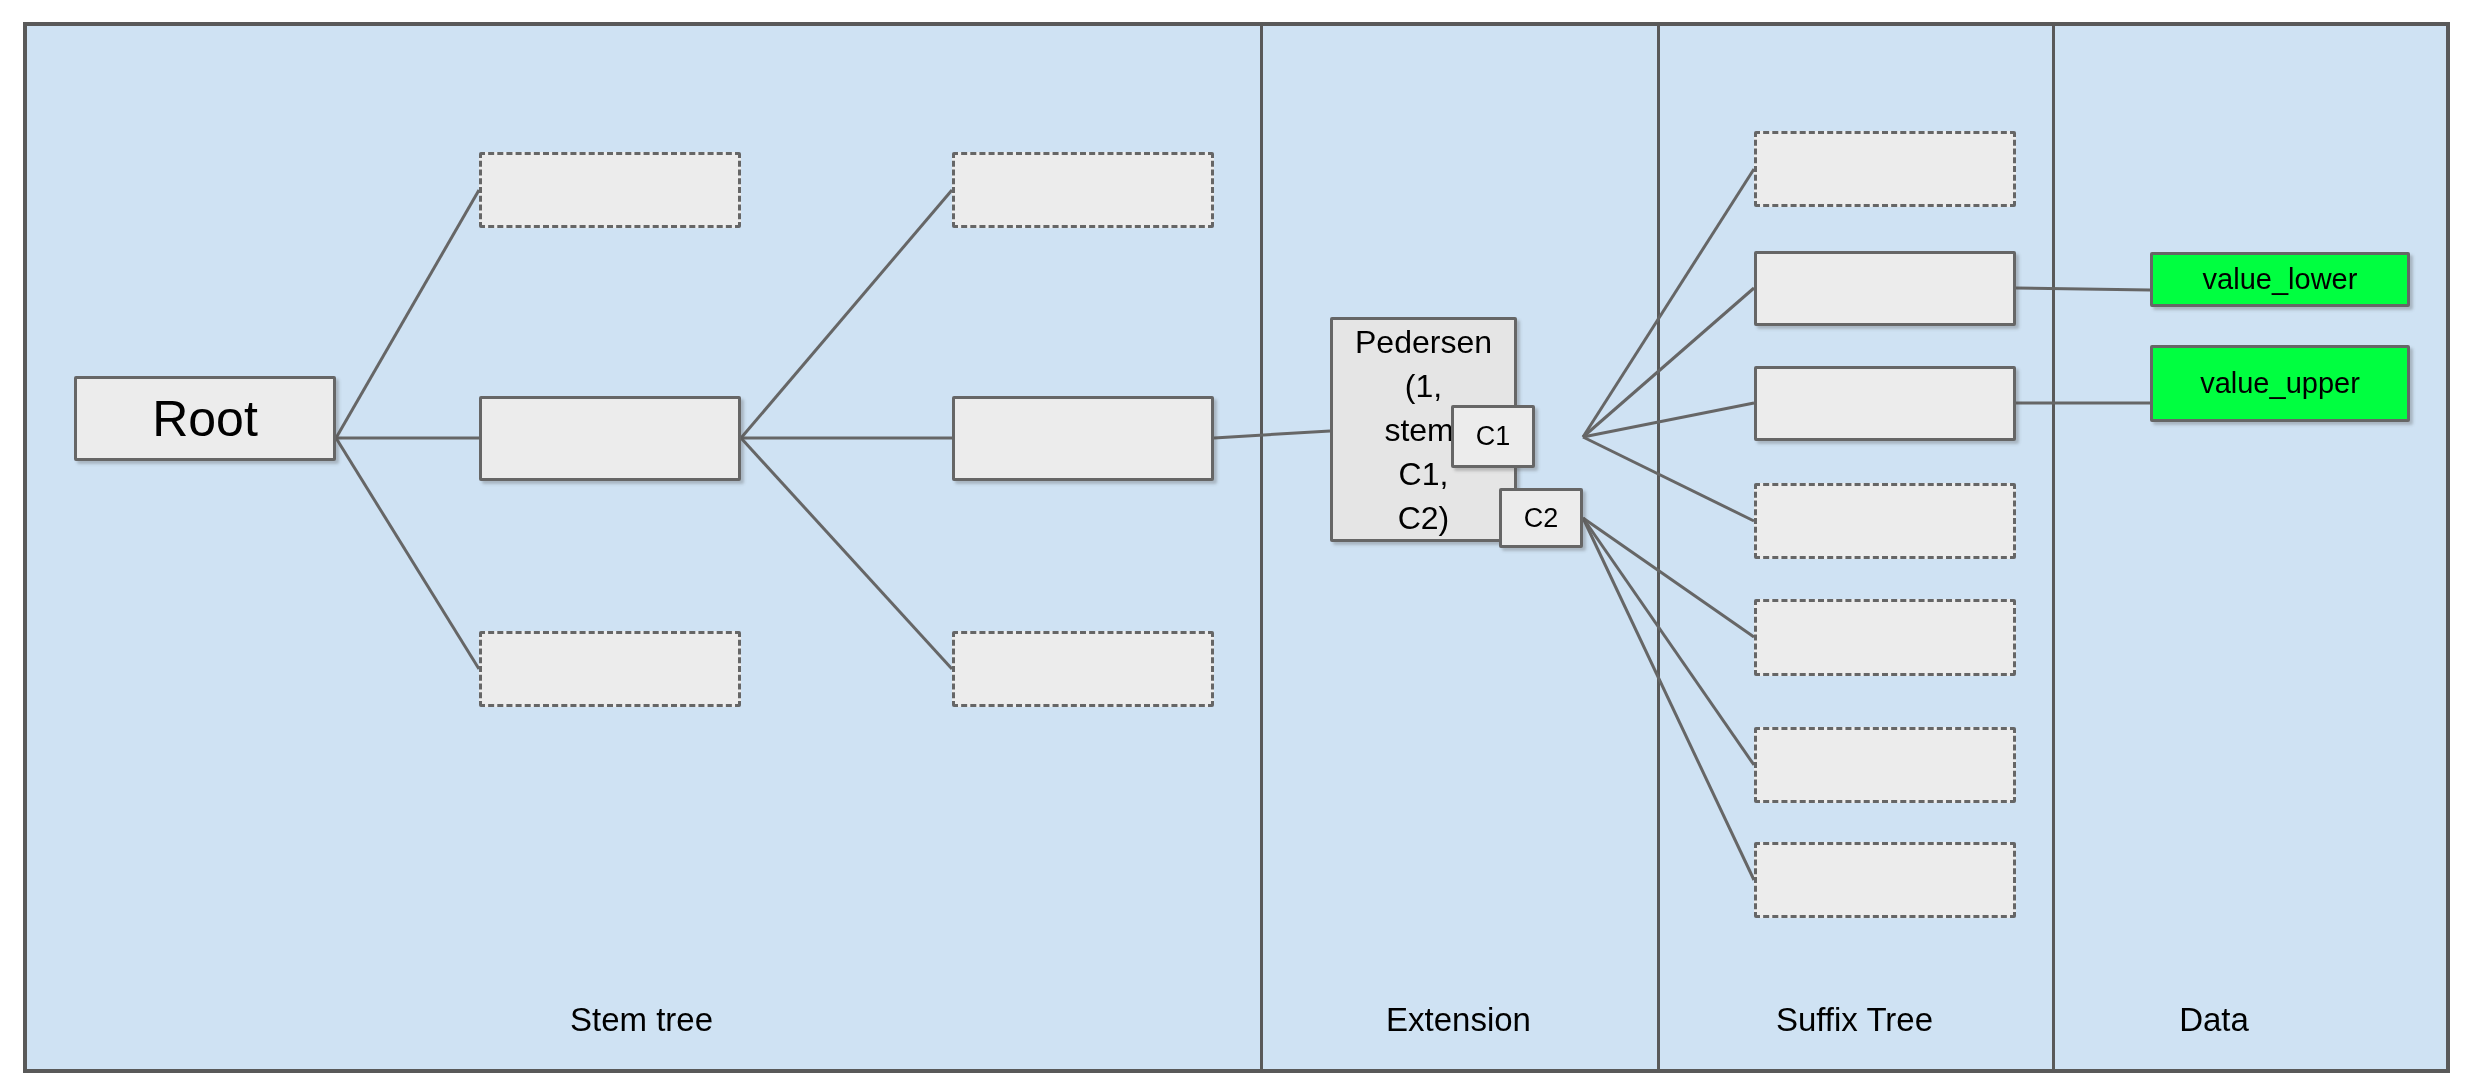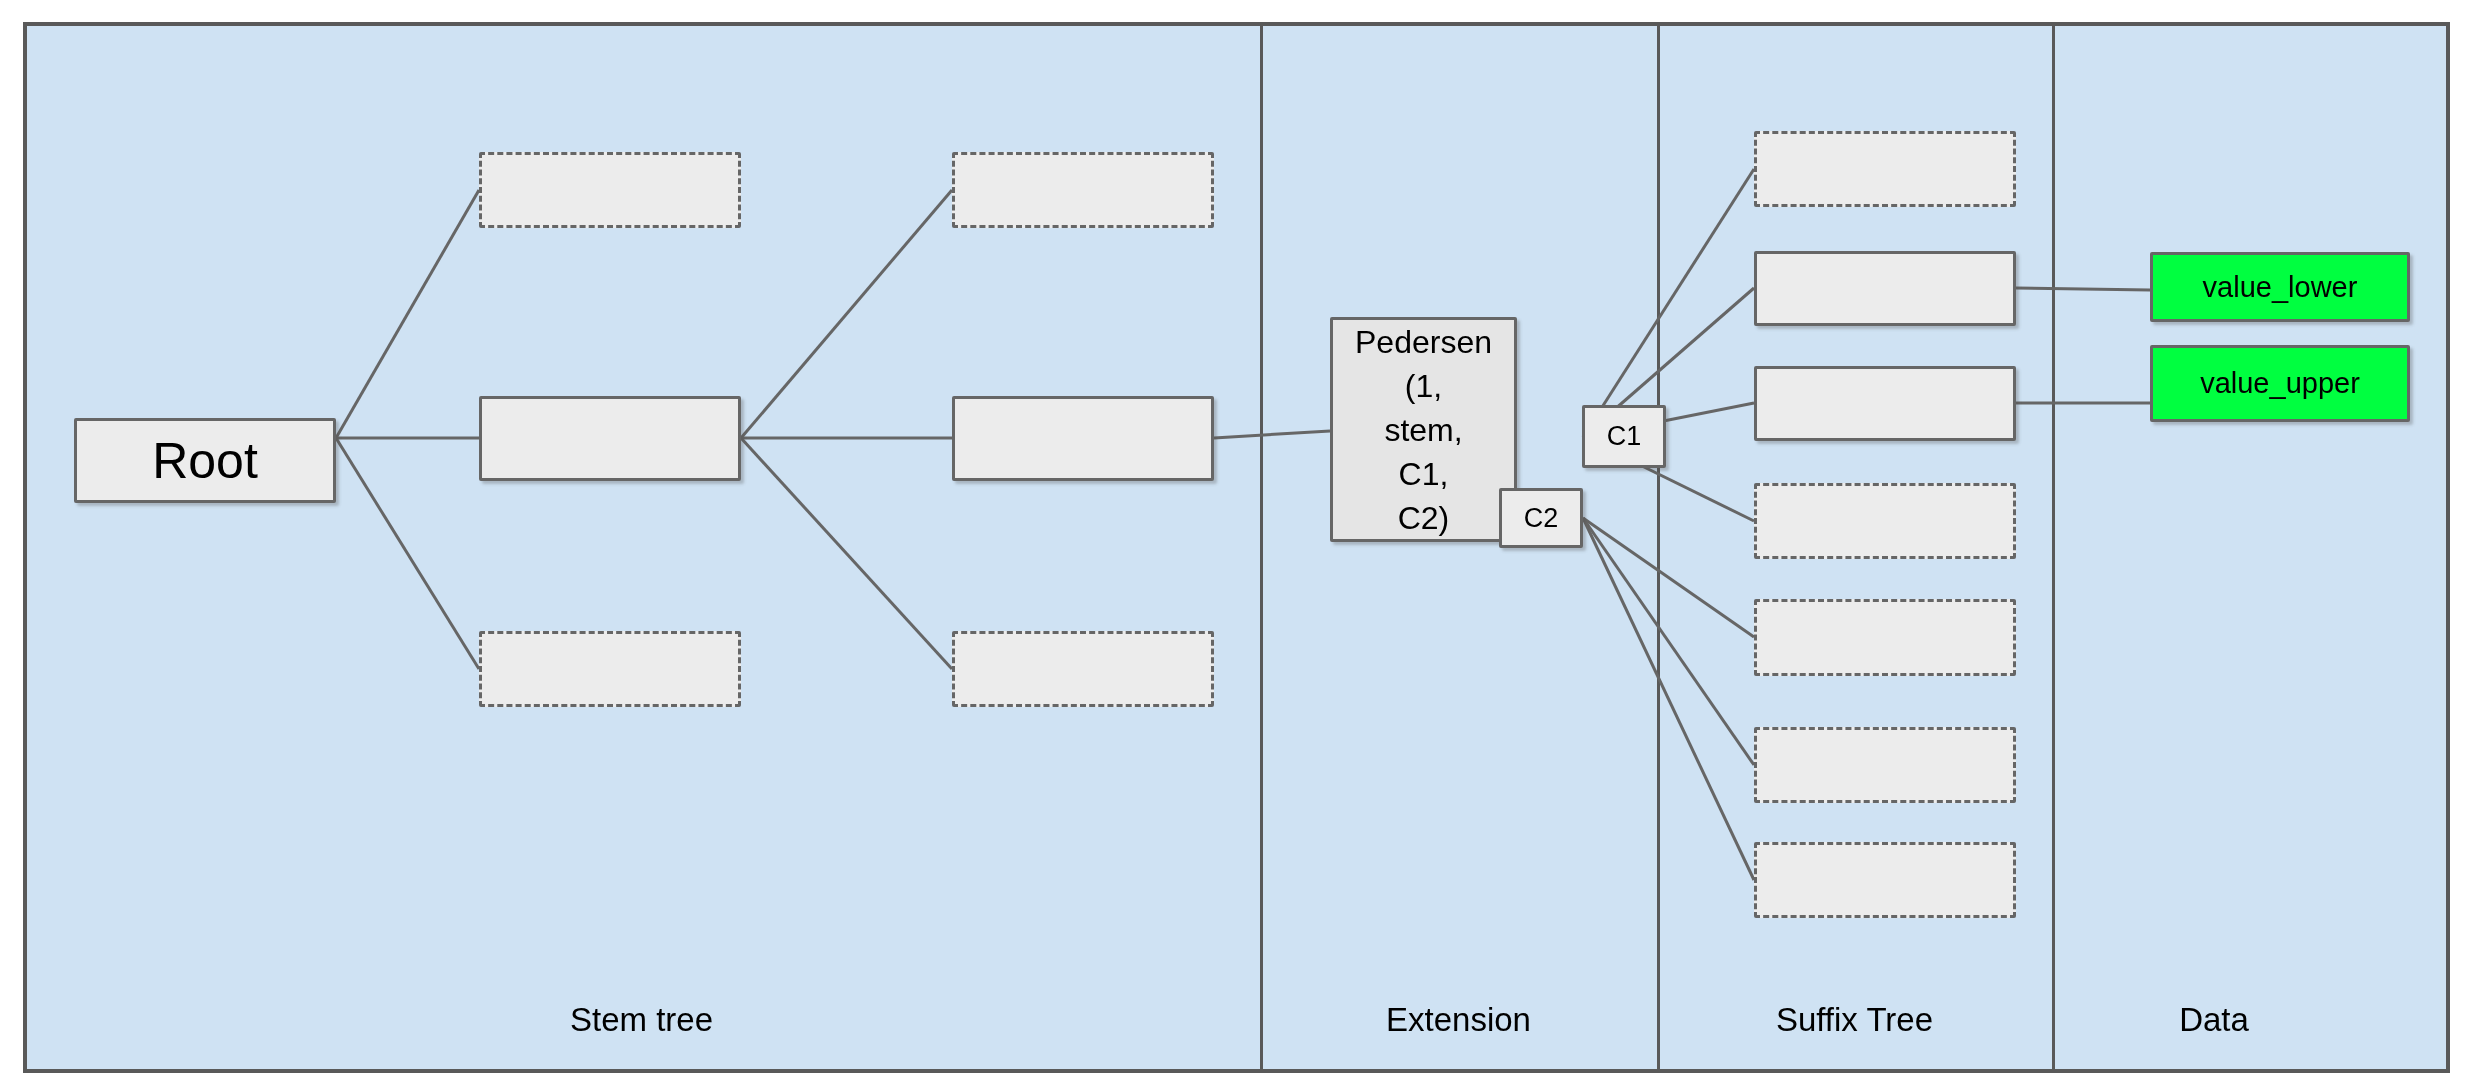--- a/index.html
+++ b/index.html
@@ -58,53 +58,53 @@
       <line x1="1583" y1="437" x2="1754" y2="403"></line>
       <line x1="1583" y1="437" x2="1754" y2="521"></line>
       <line x1="1583" y1="518" x2="1754" y2="637"></line>
       <line x1="1583" y1="518" x2="1754" y2="765"></line>
       <line x1="1583" y1="518" x2="1754" y2="880"></line>
       <line x1="2016" y1="288" x2="2150" y2="290"></line>
       <line x1="2016" y1="403" x2="2150" y2="403"></line>
     </g>
   </svg>
 
-  <div class="node solid-node root-node" style="left:74px;top:418px;width:262px;height:85px">
+  <div class="node solid-node root-node" style="left:74px;top:376px;width:262px;height:85px">
     <span>Root</span>
   </div>
   <div class="node dashed-node" style="left:479px;top:152px;width:262px;height:76px"></div>
   <div class="node dashed-node" style="left:952px;top:152px;width:262px;height:76px"></div>
   <div class="node solid-node" style="left:479px;top:396px;width:262px;height:85px"></div>
   <div class="node solid-node" style="left:952px;top:396px;width:262px;height:85px"></div>
   <div class="node dashed-node" style="left:479px;top:631px;width:262px;height:76px"></div>
   <div class="node dashed-node" style="left:952px;top:631px;width:262px;height:76px"></div>
 
   <div class="node solid-node pedersen-node" style="left:1330px;top:317px;width:187px;height:225px">
     <span>Pedersen
 (1,
 stem,
 C1,
 C2)</span>
   </div>
-  <div class="node solid-node c-node" style="left:1582px;top:405px;width:84px;height:63px">
+  <div class="node solid-node c-node" style="left:1451px;top:405px;width:84px;height:63px">
     <span>C1</span>
   </div>
   <div class="node solid-node c-node" style="left:1499px;top:488px;width:84px;height:60px">
     <span>C2</span>
   </div>
 
   <div class="node dashed-node" style="left:1754px;top:131px;width:262px;height:76px"></div>
   <div class="node solid-node" style="left:1754px;top:251px;width:262px;height:75px"></div>
   <div class="node solid-node" style="left:1754px;top:366px;width:262px;height:75px"></div>
   <div class="node dashed-node" style="left:1754px;top:483px;width:262px;height:76px"></div>
   <div class="node dashed-node" style="left:1754px;top:599px;width:262px;height:77px"></div>
   <div class="node dashed-node" style="left:1754px;top:727px;width:262px;height:76px"></div>
   <div class="node dashed-node" style="left:1754px;top:842px;width:262px;height:76px"></div>
 
-  <div class="node solid-node value-node" style="left:2150px;top:252px;width:260px;height:70px">
+  <div class="node solid-node value-node" style="left:2150px;top:252px;width:260px;height:55px">
     <span>value_lower</span>
   </div>
   <div class="node solid-node value-node" style="left:2150px;top:345px;width:260px;height:77px">
     <span>value_upper</span>
   </div>
 
   <div class="section-label" style="left:23px;width:1237px">Stem tree</div>
   <div class="section-label" style="left:1260px;width:397px">Extension</div>
   <div class="section-label" style="left:1657px;width:395px">Suffix Tree</div>
   <div class="section-label" style="left:1992px;width:444px">Data</div>

